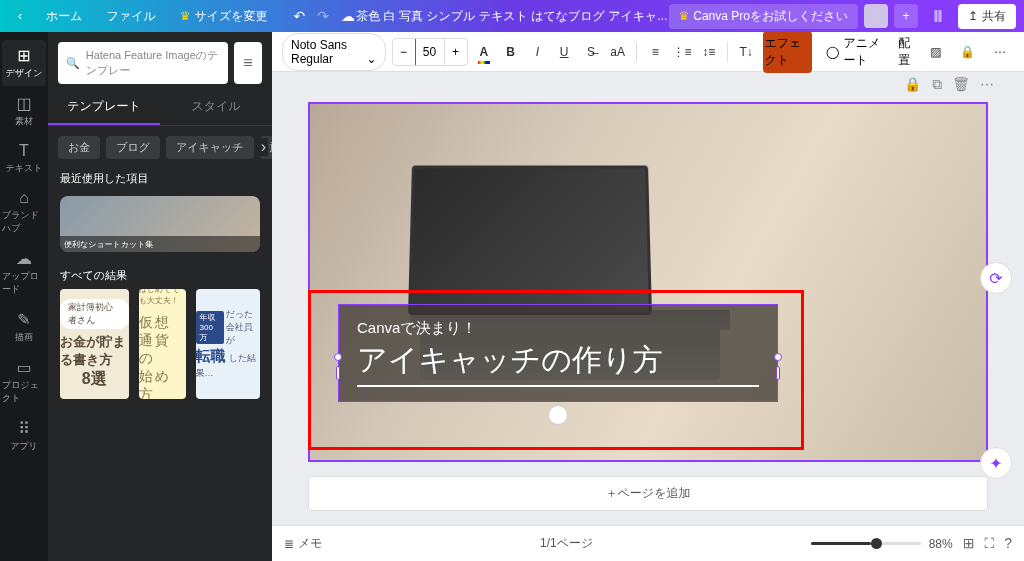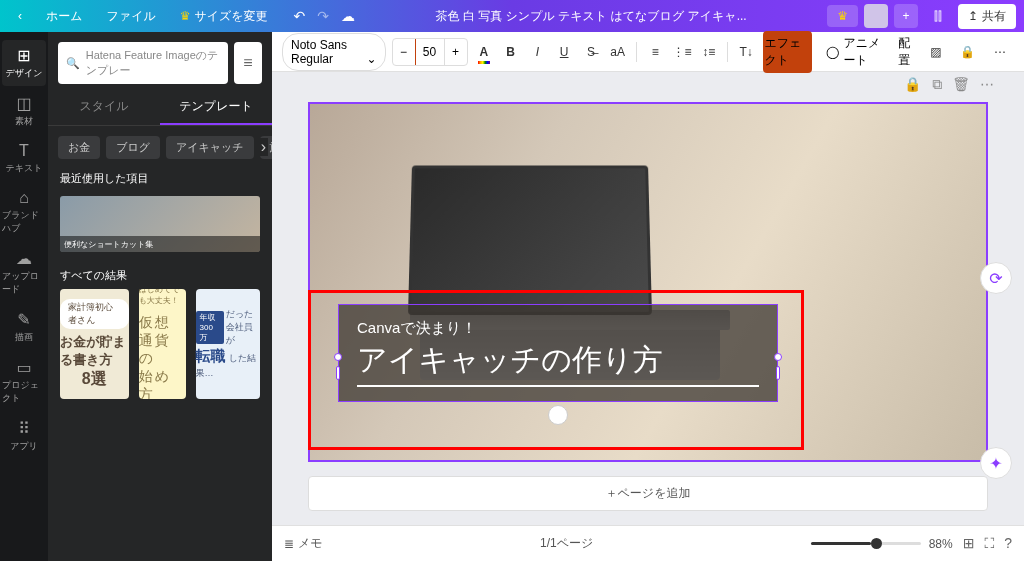--- a/index.html
+++ b/index.html
@@ -26,21 +26,21 @@
 .search-row{padding:10px 10px 6px;display:flex;gap:6px}
 .search-box{flex:1;background:#fff;border-radius:4px;padding:6px 8px;display:flex;align-items:center;gap:6px;font-size:11px;color:#888}
 .filter-btn{width:28px;background:#fff;border-radius:4px;display:flex;align-items:center;justify-content:center;color:#666}
 .tabs{display:flex;border-bottom:1px solid #3a3a3a}
 .tab{flex:1;text-align:center;padding:8px 0;font-size:12px;color:#888;cursor:pointer}
 .tab.active{color:#fff;border-bottom:2px solid #8b3dff}
 .chips{display:flex;gap:6px;padding:10px 10px 6px;overflow:hidden;position:relative}
 .chip{background:#3a3b3d;color:#ccc;padding:4px 10px;border-radius:4px;font-size:11px;white-space:nowrap;cursor:pointer}
 .chips-arrow{position:absolute;right:4px;top:12px;color:#ccc;background:#252627;padding:0 2px}
 .section-h{color:#fff;font-size:11px;padding:6px 12px;font-weight:500}
-.recent-thumb{margin:4px 12px 10px;height:56px;background:linear-gradient(135deg,#8a9ba8,#c4b5a0);border-radius:3px;position:relative;overflow:hidden}
+.recent-thumb{margin:4px 12px 10px;height:56px;background:linear-gradient(135deg,#8a9ba8,#c4b5a0);border-radius:8px;position:relative;overflow:hidden}
 .recent-thumb::after{content:"";position:absolute;bottom:0;left:0;right:0;height:16px;background:rgba(0,0,0,0.5)}
 .recent-label{position:absolute;bottom:2px;left:4px;color:#fff;font-size:8px;z-index:1}
 .results{padding:0 12px;display:flex;flex-direction:row;gap:10px;overflow-y:auto}
 .tpl{height:110px;border-radius:4px;display:flex;flex-direction:column;align-items:center;justify-content:center;font-size:11px;cursor:pointer}
 .tpl1{background:#f0ead6;color:#5a4a3a}
 .tpl1 .t1a{font-size:9px;background:#fff;padding:2px 8px;border-radius:10px;margin-bottom:4px}
 .tpl1 .t1b{font-weight:700;font-size:13px}
 .tpl1 .t1c{font-weight:700;font-size:16px}
 .tpl2{background:#fdf6c8;color:#8a7a4a}
 .tpl2 .t2a{font-size:8px;margin-bottom:8px}
@@ -109,20 +109,21 @@
     <div class="top-icons">
       <span>↶</span>
       <span style="opacity:.5">↷</span>
       <span>☁</span>
     </div>
   </div>
   <div class="doc-title">茶色 白 写真 シンプル テキスト はてなブログ アイキャ...</div>
   <div class="top-right">
     <div class="pro-btn">
         <span class="crown">♛</span>
+        <span>Canva Proをお試しください</span>
       </div>
     <div class="avatar"></div>
     <div class="plus-btn">+</div>
     <div class="tb-btn" style="color:#fff">⫿⫿</div>
     <div class="share-btn">↥ <span>共有</span></div>
   </div>
 </div>
 
 <div class="main">
   <div class="rail" id="rail">
@@ -159,22 +160,22 @@
         <div>アプリ</div>
       </div>
     </div>
 
   <div class="panel">
     <div class="search-row">
       <div class="search-box">🔍 <span>Hatena Feature Imageのテンプレー</span></div>
       <div class="filter-btn">≡</div>
     </div>
     <div class="tabs" id="tabs">
+        <div class="tab active">テンプレート</div>
         <div class="tab">スタイル</div>
-        <div class="tab active">テンプレート</div>
       </div>
     <div class="chips" id="chips">
         <div class="chip">お金</div>
         <div class="chip">ブログ</div>
         <div class="chip">アイキャッチ</div>
         <div class="chip">旅行</div>
         <span class="chips-arrow">›</span>
       </div>
     <div class="section-h">最近使用した項目</div>
     <div class="recent-thumb">

